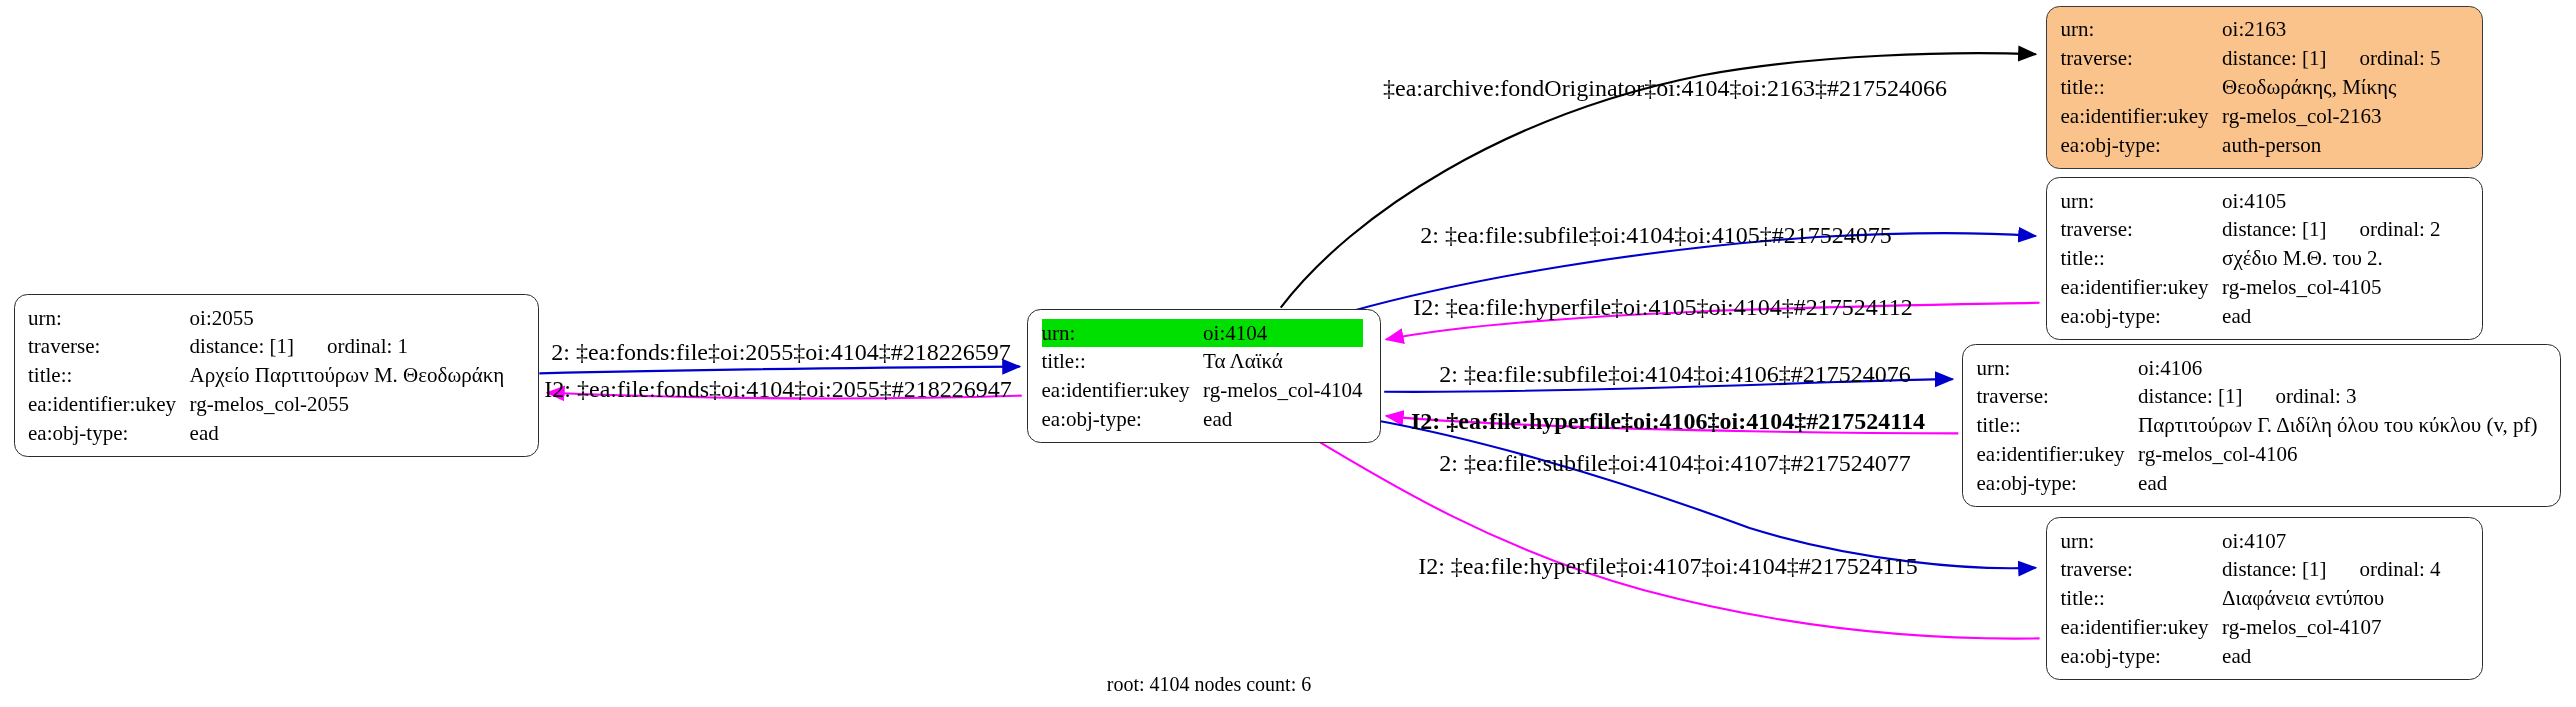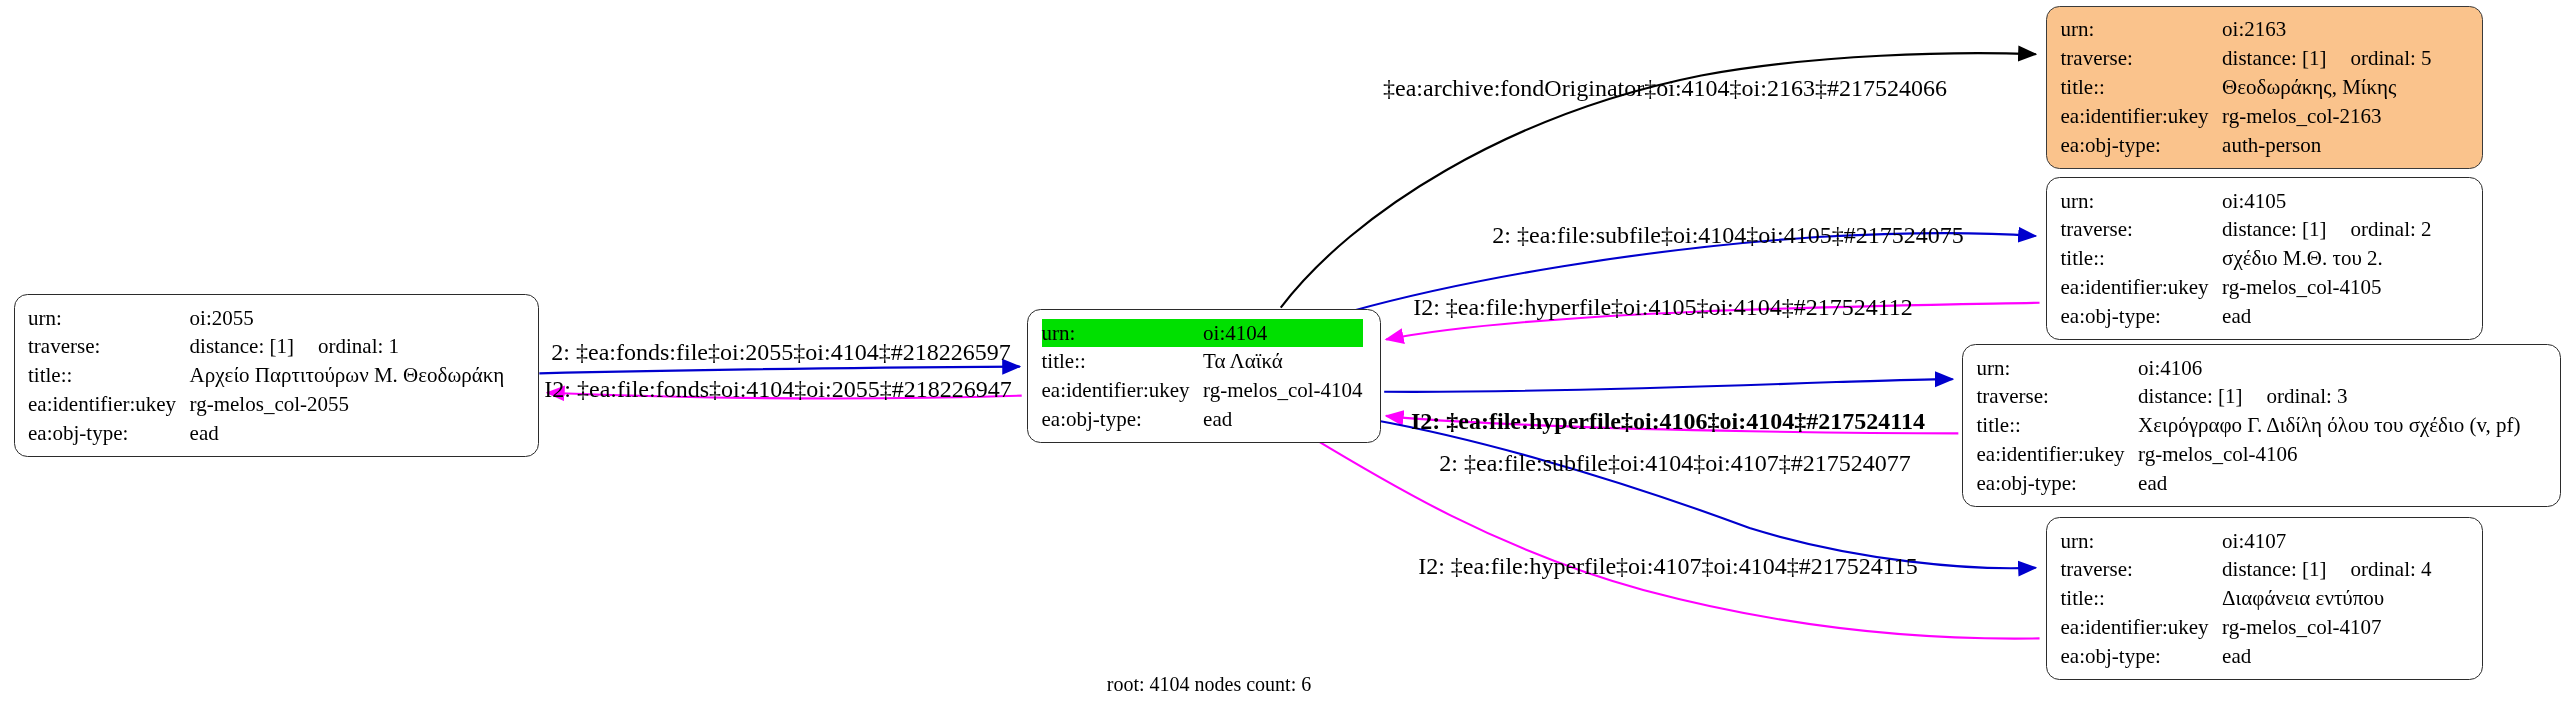--- a/index.html
+++ b/index.html
@@ -63,21 +63,21 @@
   }
   .node tr.hl td.k > span,
   .node tr.hl td.v > span {
     display: inline-block;
     background: #00e000;
   }
   .node td.v .sub {
     display: inline-block;
   }
   .node td.v .sub.ord {
-    padding-left: 24px;
+    padding-left: 33px;
   }
   .edge-label {
     position: absolute;
     font-size: 24px;
     color: #000000;
     white-space: nowrap;
     transform: translate(-50%, -50%);
   }
   .caption {
     position: absolute;
@@ -240,21 +240,21 @@
           <tr>
         <td class="k">urn:</td>
         <td class="v">oi:4106</td>
       </tr>
       <tr>
         <td class="k">traverse:</td>
         <td class="v"><span class="sub">distance: [1]</span><span class="sub ord">ordinal: 3</span></td>
       </tr>
       <tr>
         <td class="k">title::</td>
-        <td class="v">Χειρόγραφο Γ. Διδίλη όλου του σχέδιο (v, pf)</td>
+        <td class="v">Παρτιτούρων Γ. Διδίλη όλου του κύκλου (v, pf)</td>
       </tr>
       <tr>
         <td class="k">ea:identifier:ukey</td>
         <td class="v">rg-melos_col-4106</td>
       </tr>
       <tr>
         <td class="k">ea:obj-type:</td>
         <td class="v">ead</td>
       </tr>
     </tbody>
@@ -284,22 +284,23 @@
         <td class="k">ea:obj-type:</td>
         <td class="v">ead</td>
       </tr>
     </tbody>
       </table>
   </div>
 
   <div class="edge-label" style="left:781px;  top:352px;">2: ‡ea:fonds:file‡oi:2055‡oi:4104‡#218226597</div>
   <div class="edge-label" style="left:778px;  top:389px;">I2: ‡ea:file:fonds‡oi:4104‡oi:2055‡#218226947</div>
   <div class="edge-label" style="left:1665px; top:88px;">‡ea:archive:fondOriginator‡oi:4104‡oi:2163‡#217524066</div>
-  <div class="edge-label" style="left:1728px; top:235px;text-align:right;">2: ‡ea:file:subfile‡oi:4104‡oi:4105‡#217524075</div>
+  <div class="edge-label" style="left:1656px; top:235px;text-align:right;">2: ‡ea:file:subfile‡oi:4104‡oi:4105‡#217524075</div>
   <div class="edge-label" style="left:1663px; top:307px;">I2: ‡ea:file:hyperfile‡oi:4105‡oi:4104‡#217524112</div>
+  <div class="edge-label" style="left:1675px; top:374px;">2: ‡ea:file:subfile‡oi:4104‡oi:4106‡#217524076</div>
   <div class="edge-label" style="left:1668px; top:421px;font-weight:bold;">I2: ‡ea:file:hyperfile‡oi:4106‡oi:4104‡#217524114</div>
   <div class="edge-label" style="left:1675px; top:463px;">2: ‡ea:file:subfile‡oi:4104‡oi:4107‡#217524077</div>
   <div class="edge-label" style="left:1668px; top:566px;">I2: ‡ea:file:hyperfile‡oi:4107‡oi:4104‡#217524115</div>
 
   <div class="caption" style="left:1209px; top:684px;">root: 4104 nodes count: 6</div>
 
 </div>
 
 
 </body></html>

